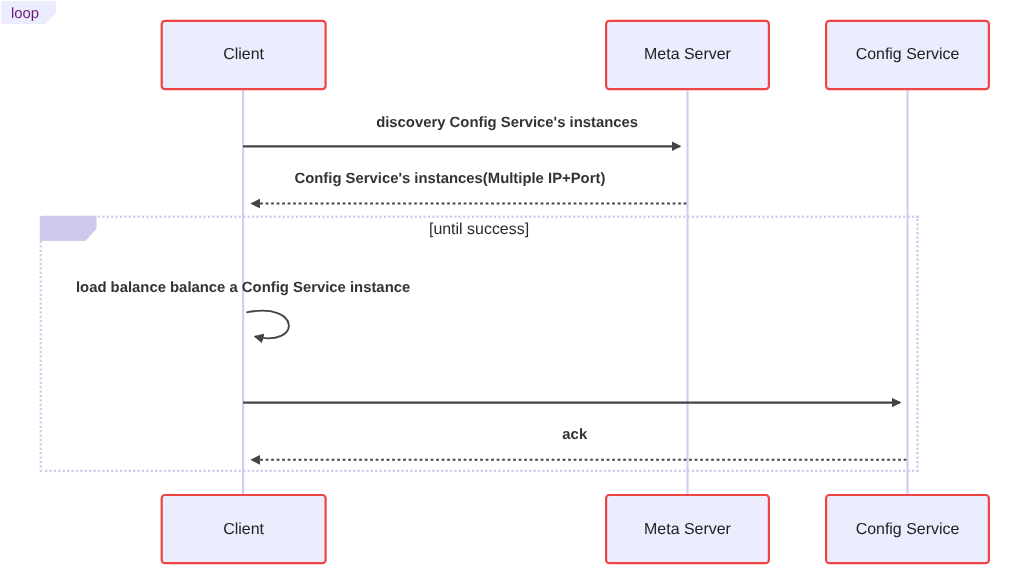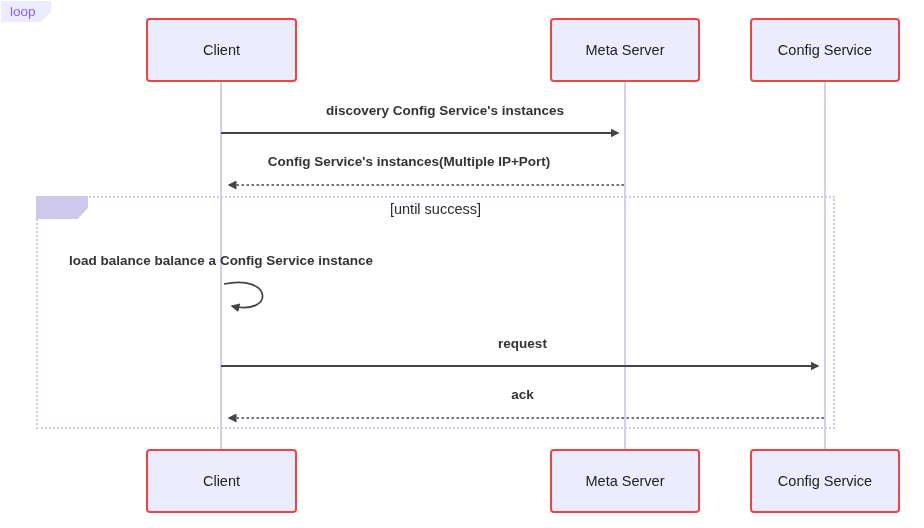--- a/index.html
+++ b/index.html
@@ -21,21 +21,21 @@
   }
   .loop-tab{
     position:absolute;left:36px;top:196px;width:52px;height:23px;
     background:#cfc8ec;
     clip-path:polygon(0 0,100% 0,100% 52%,80% 100%,0 100%);
   }
   .loop-tab-inner{
     position:absolute;left:1px;top:1px;width:50px;height:21px;background:#ECECFF;
     clip-path:polygon(0 0,100% 0,100% 52%,80% 100%,0 100%);
     display:flex;align-items:center;padding-left:9px;box-sizing:border-box;
-    font-size:13.5px;color:#8b5cf6;
+    font-size:13.5px;color:#701a75;
   }
   .loop-condition{
     position:absolute;left:36px;top:201px;width:799px;text-align:center;
     font-size:14.5px;color:#2b2b2b;
   }
   .msg{
     position:absolute;text-align:center;font-size:13.5px;font-weight:700;color:#333;
   }
   .arrows{position:absolute;left:0;top:0;pointer-events:none;}
 </style>
@@ -69,24 +69,23 @@
   <div class="actor" style="left:146px;top:449px;width:151px">
     <span>Client</span>
   </div>
   <div class="actor" style="left:550px;top:449px;width:150px">
     <span>Meta Server</span>
   </div>
   <div class="actor" style="left:750px;top:449px;width:150px">
     <span>Config Service</span>
   </div>
 
-  <div class="msg" style="left:209px;top:103px;width:472px">discovery Config Service's instances</div>
+  <div class="msg" style="left:225px;top:103px;width:472px">discovery Config Service's instances</div>
   <div class="msg" style="left:221px;top:154px;width:376px">Config Service's instances(Multiple IP+Port)</div>
   <div class="msg" style="left:21px;top:253px;width:400px">load balance balance a Config Service instance</div>
-  <div class="msg" style="left:221px;top:336px;width:603px">request</div>
   <div class="msg" style="left:221px;top:387px;width:603px">ack</div>
 
   <svg class="arrows" width="924" height="528" viewBox="0 0 924 528">
     <defs>
       <marker id="ah" markerWidth="9" markerHeight="9" refX="7.5" refY="4.5" orient="auto" markerUnits="userSpaceOnUse">
         <path d="M0,0 L9,4.5 L0,9 z" fill="#444444"></path>
       </marker>
     </defs>
     <line x1="221" y1="133" x2="618" y2="133" stroke="#444444" stroke-width="2" marker-end="url(#ah)"></line>
     <line x1="624" y1="185" x2="229" y2="185" stroke="#444444" stroke-width="1.7" stroke-dasharray="2.5,2.5" marker-end="url(#ah)"></line>

